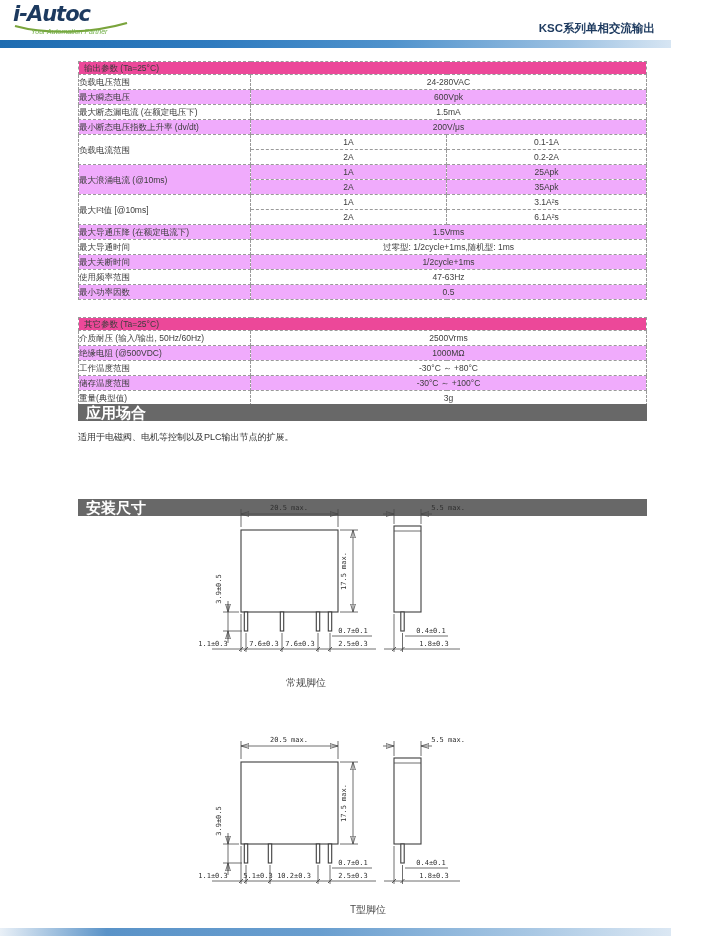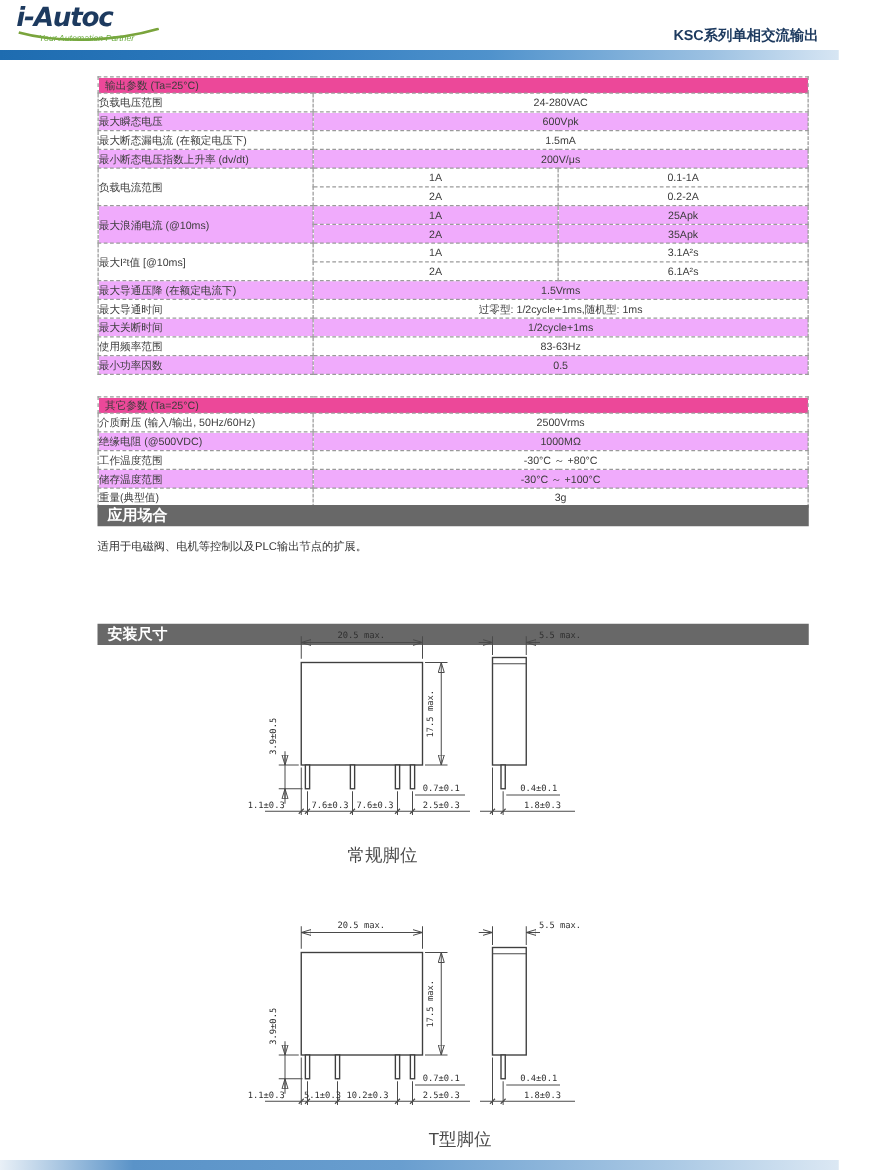--- a/index.html
+++ b/index.html
@@ -25,34 +25,34 @@
   table.spec th,table.spec td{border:1px dashed #9a9a9a;font-size:8.5px;color:#3c3c3c;
        font-weight:normal;height:14px;line-height:14px;padding:0;overflow:hidden;white-space:nowrap;}
   table.spec th{background:#ec4899;text-align:left;padding-left:5px;height:12px;line-height:12px;}
   td.lbl{text-align:left;padding-left:16px;}
   td.val,td.mid,td.rgt{text-align:center;}
   tr.w td{background:#ffffff;}
   tr.g td{background:#f0abfc;}
 
   
   .band{position:absolute;left:78px;width:569px;height:17px;background:#686868;color:#fff;
-        font-size:12px;font-weight:bold;line-height:17px;padding-left:8px;box-sizing:border-box;}
+        font-size:15px;font-weight:bold;line-height:17px;padding-left:8px;box-sizing:border-box;}
   #band-app{top:404px;}
   #band-mount{top:467px;margin-top:32px;}
   .app-text{position:absolute;left:78px;top:431px;font-size:9px;color:#333;}
 
   
   .fig{position:absolute;left:186px;}
   #fig1{top:497px;}
   #fig2{top:729px;}
   .fig line,.fig path{stroke:#4a4a4a;stroke-width:0.8;fill:none;}
   .fig .bodyrect{fill:#fff;stroke:#3f3f3f;stroke-width:1.1;}
   .fig text{font-family:"DejaVu Sans Mono",monospace;font-size:7px;fill:#2f2f2f;}
   .fig .tick{stroke-width:0.9;}
-  .caption{position:absolute;width:250px;text-align:center;font-size:14px;color:#4a4a4a;}
+  .caption{position:absolute;width:250px;text-align:center;font-size:10px;color:#4a4a4a;}
   #caption1{left:181px;top:676px;}
   #caption2{left:243px;top:903px;}
 </style>
 </head>
 <body>
 
 <div class="page">
 
   <div class="logo">
     <div class="logo-text">i-Autoc</div>
@@ -126,21 +126,21 @@
       <tr class="w">
         <td class="lbl">最大导通时间</td>
         <td class="val" colspan="2">过零型: 1/2cycle+1ms,随机型: 1ms</td>
       </tr>
       <tr class="g">
         <td class="lbl">最大关断时间</td>
         <td class="val" colspan="2">1/2cycle+1ms</td>
       </tr>
       <tr class="w">
         <td class="lbl">使用频率范围</td>
-        <td class="val" colspan="2">83-63Hz</td>
+        <td class="val" colspan="2">47-63Hz</td>
       </tr>
       <tr class="g">
         <td class="lbl">最小功率因数</td>
         <td class="val" colspan="2">0.5</td>
       </tr>
     </tbody>
   </table>
 
   <table class="spec" id="table2">
     <colgroup>

